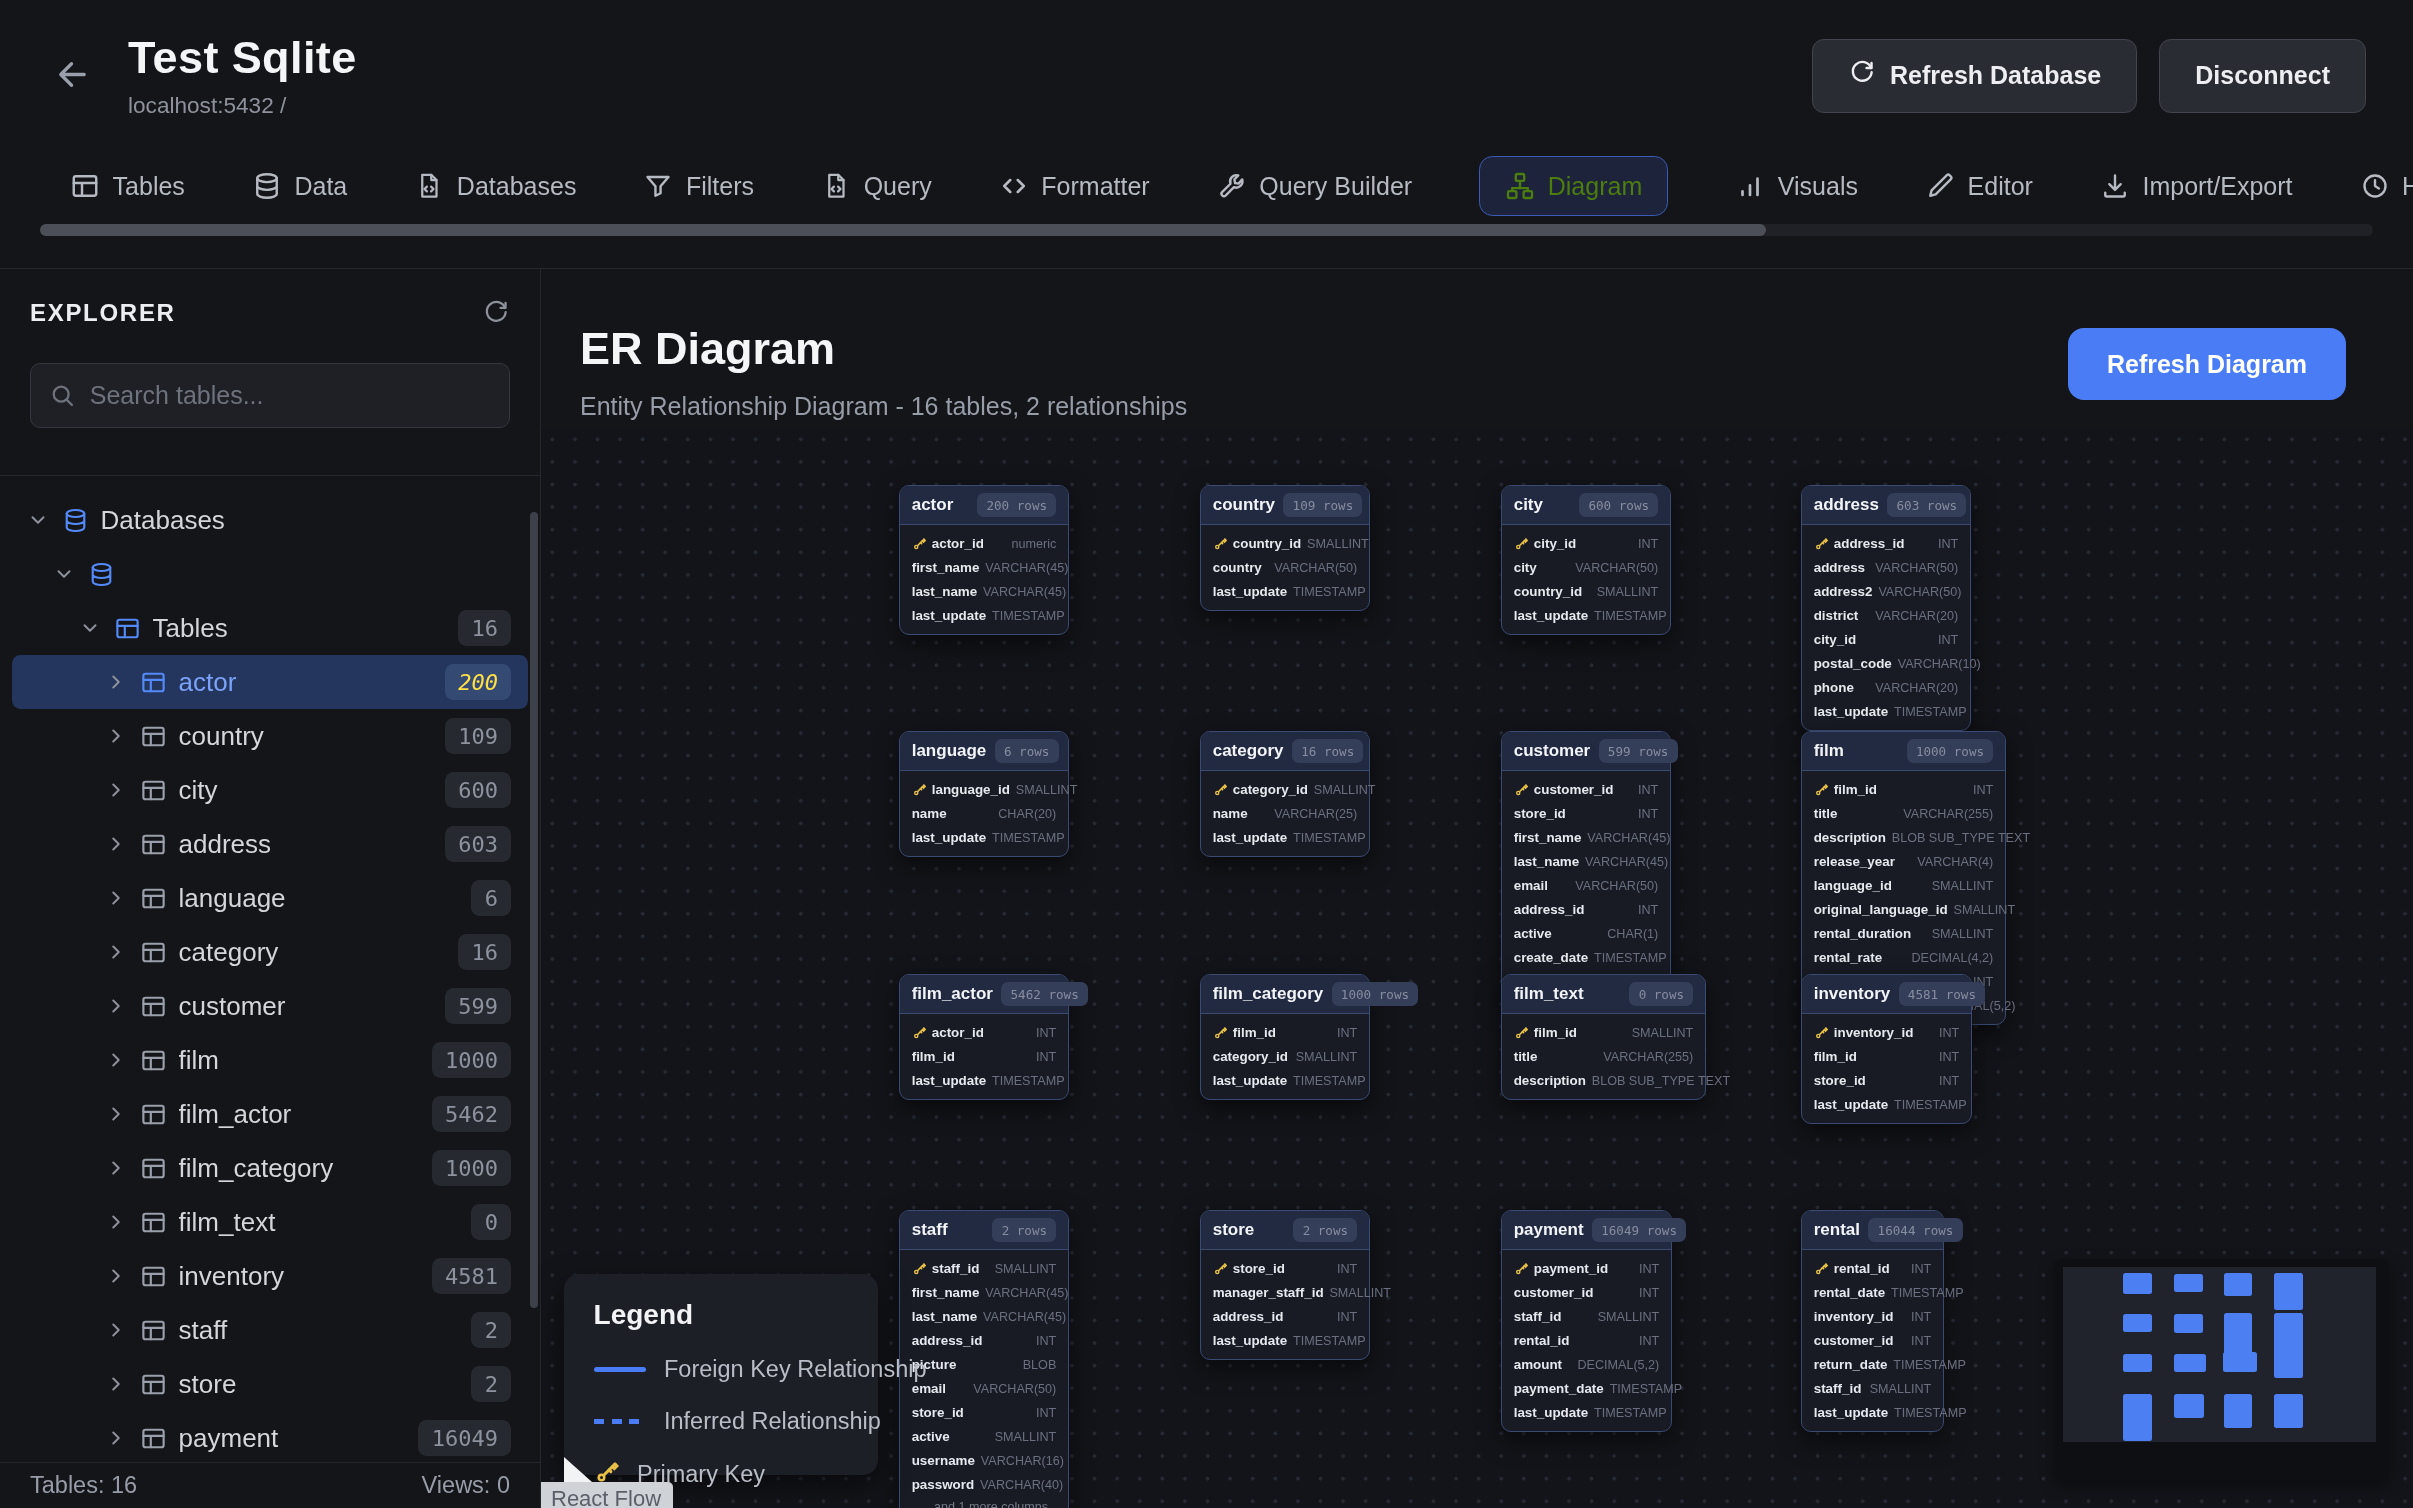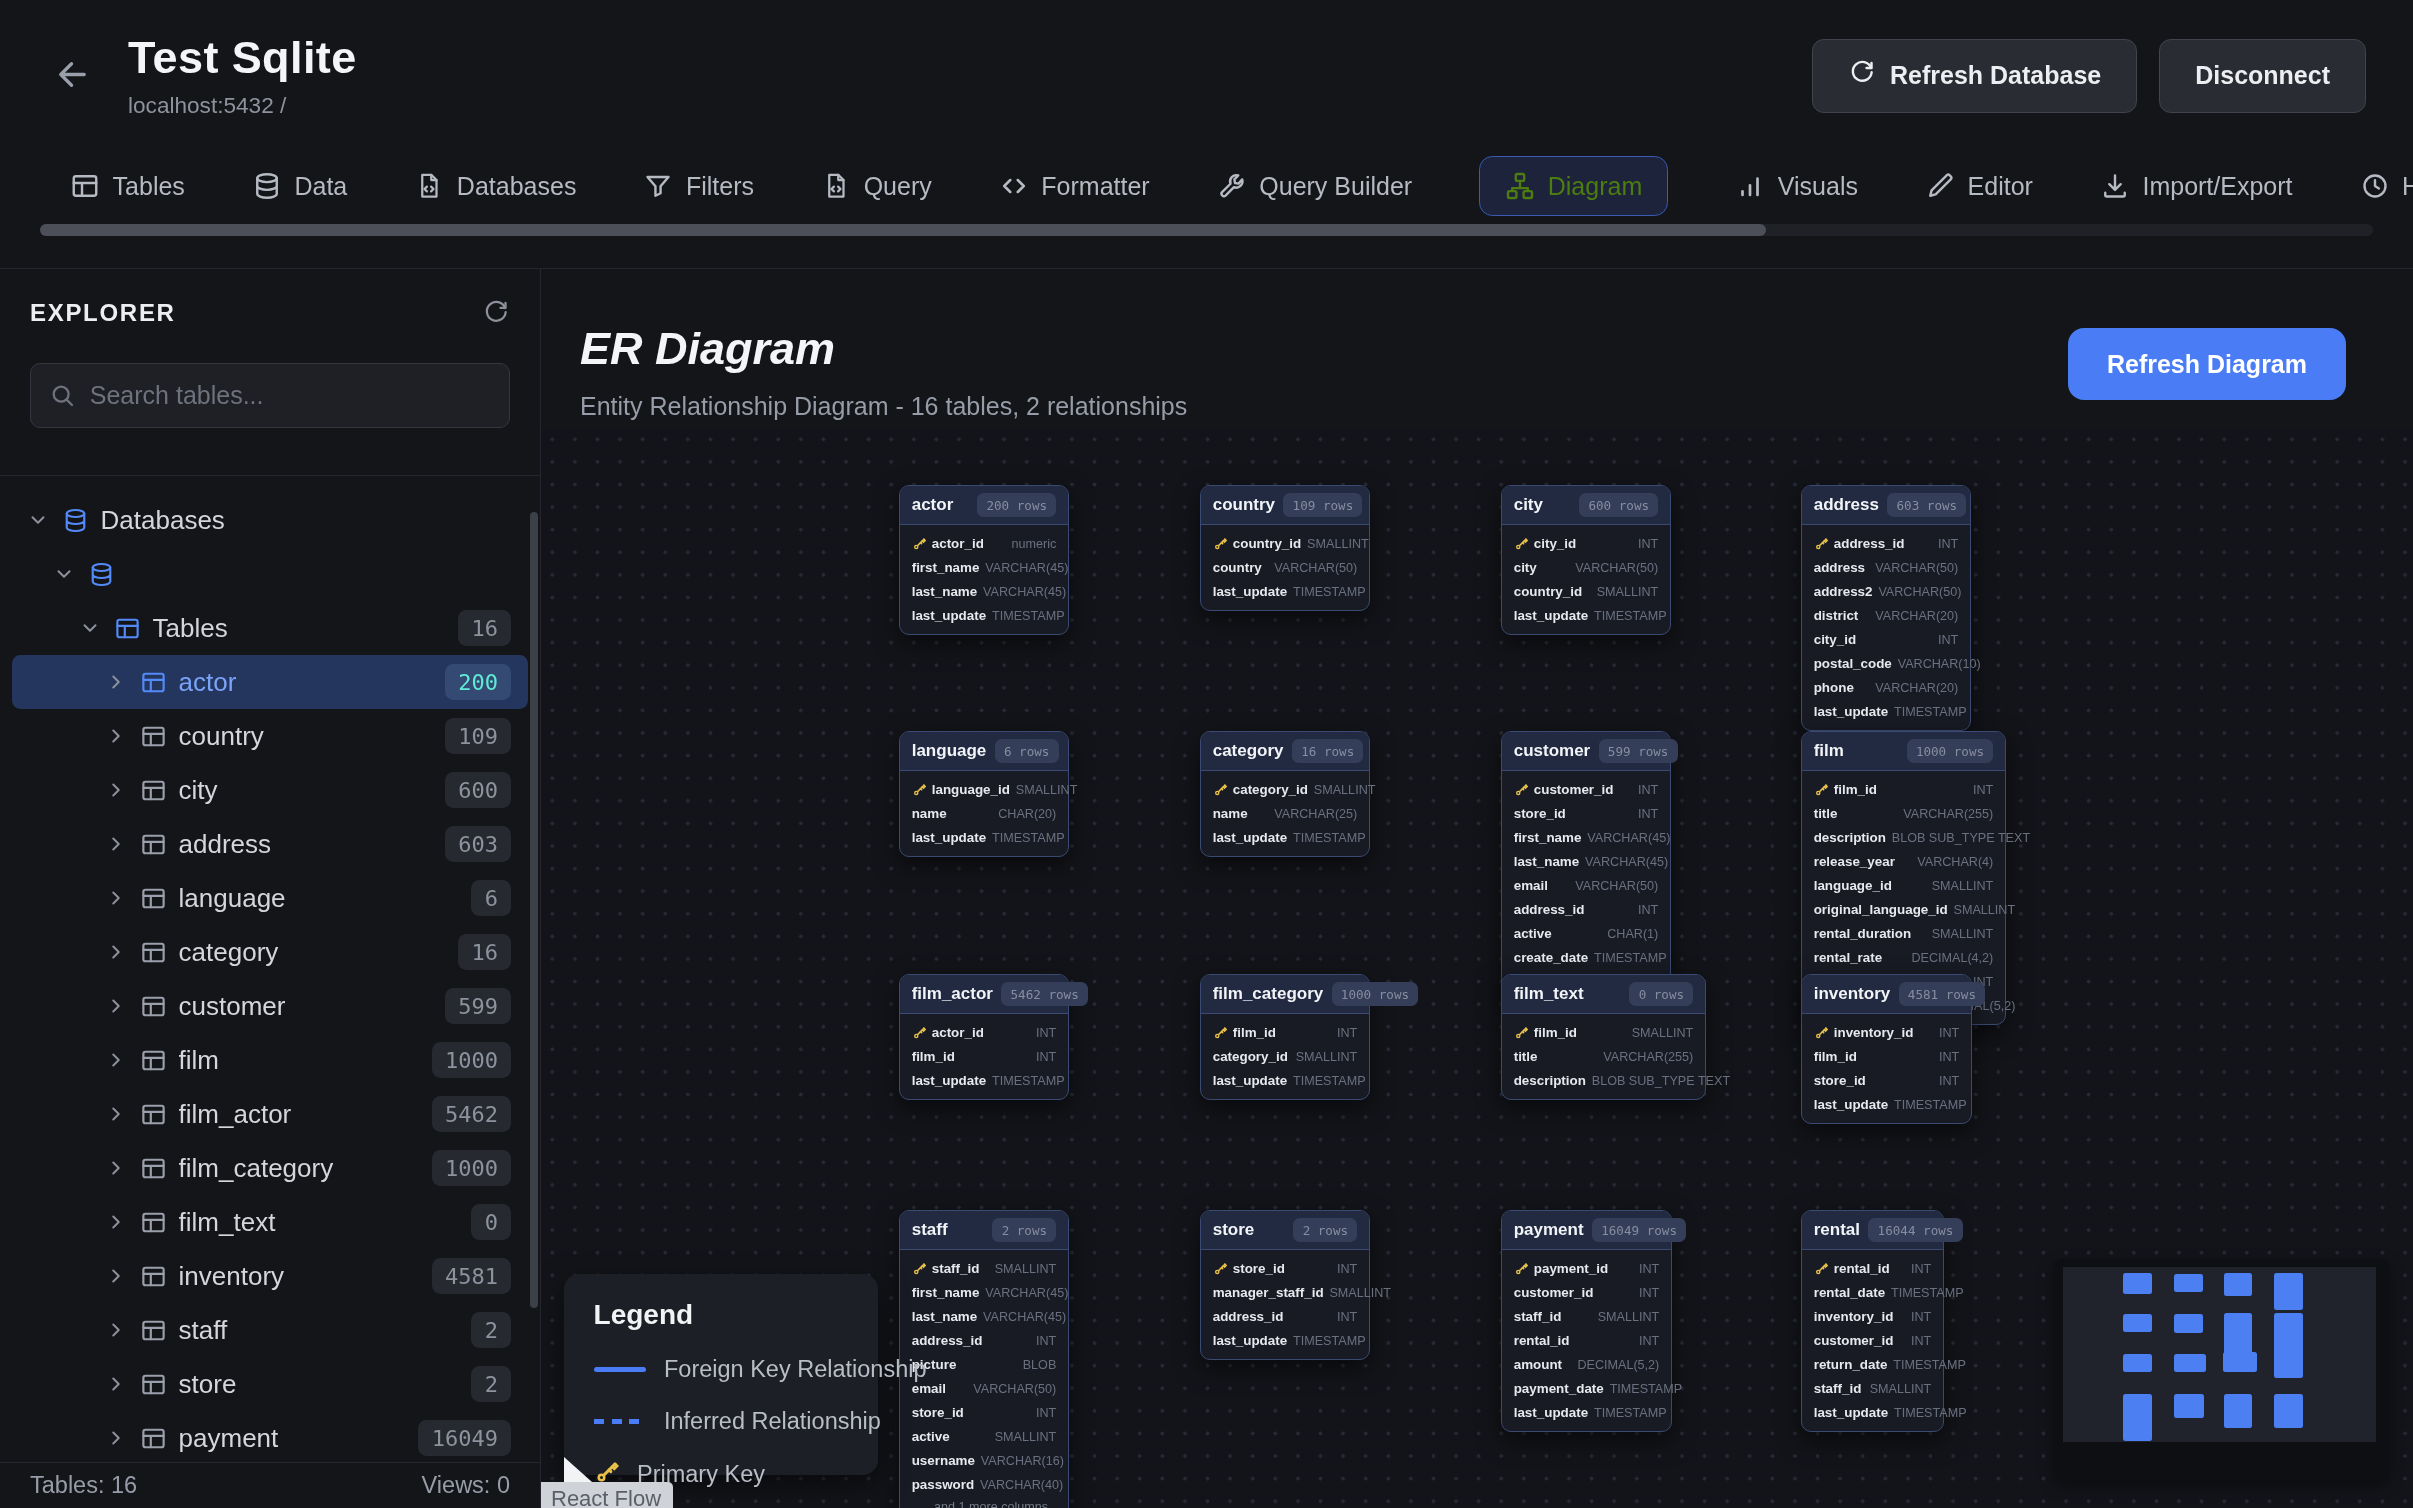--- a/index.html
+++ b/index.html
@@ -59,31 +59,31 @@
   .tree-row .chev svg { width:22px; height:22px; }
   .tree-row .t-icon { display:flex; margin:0 11.7px 0 6.7px; color:#9aa0ab; flex:0 0 auto; }
   .tree-row .t-icon svg { width:27px; height:27px; }
   .tree-row .t-icon.blue { color:#538af8; }
   .tree-label { font-size:26px; color:#d4d6db; flex:1; overflow:hidden; text-overflow:ellipsis; white-space:nowrap; }
   .tree-badge { font-family:"DejaVu Sans Mono", monospace; font-size:22px; color:#8d939e;
                 background:#26292f; border-radius:8.4px; padding:5.9px 13.4px; }
   .tree-row.selected { background:#24365e; }
   .tree-row.selected .tree-label { color:#79a2f8; }
   .tree-row.selected .t-icon { color:#538af8; }
-  .tree-row.selected .tree-badge { background:#344a73; color:#5eead4; }
+  .tree-row.selected .tree-badge { background:#344a73; color:#fde047;font-style:italic; }
   .side-status { height:46px; border-top:0.8px solid #26272e; display:flex; align-items:center;
                  padding:0 30px; font-size:23.5px; color:#979da8; }
   .side-status .right { margin-left:auto; }
   .side-scroll { position:absolute; right:2.5px; top:243px; width:7.5px; height:796px;
                  background:#3c4049; border-radius:4.2px; cursor:pointer; }
 
   
   .main { flex:1; position:relative; overflow:hidden; }
   .main-header { padding:54px 67px 0 39px; position:relative; }
-  .page-title { font-size:45px; font-weight:bold; color:#f4f5f7;font-style:italic; }
+  .page-title { font-size:45px; font-weight:bold; color:#f4f5f7; }
   .page-sub { font-size:25px; color:#979da8; margin-top:17px; }
   .refresh-diagram { position:absolute; right:67px; top:59px; height:72px; padding:0 39px;
                      background:#4a7df5; color:#fff; border:none; border-radius:16px;
                      font-size:25px; font-weight:600; font-family:inherit; cursor:pointer; }
 
   
   .canvas { position:absolute; left:0; right:0; top:159px; bottom:0; background:#131419;
             background-image:radial-gradient(circle, #262a34 1.8px, transparent 2.2px);
             background-size:22.6px 22.6px; overflow:hidden; }
 

